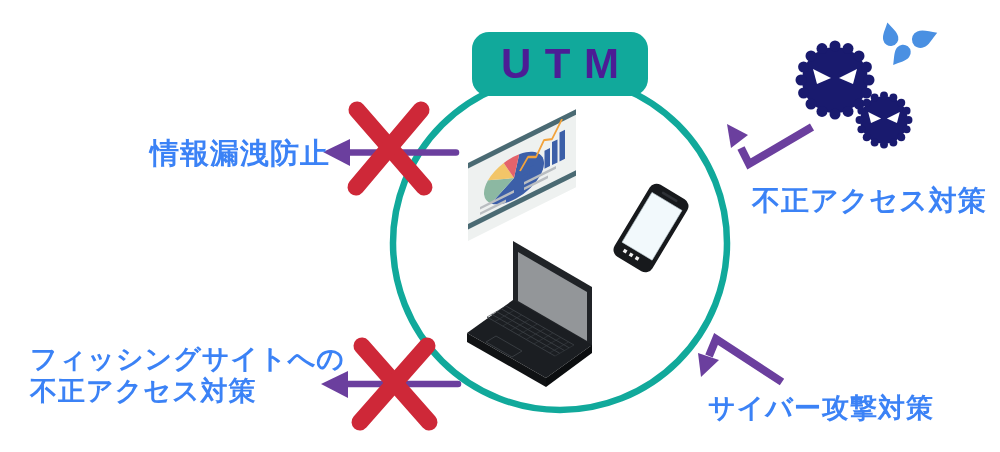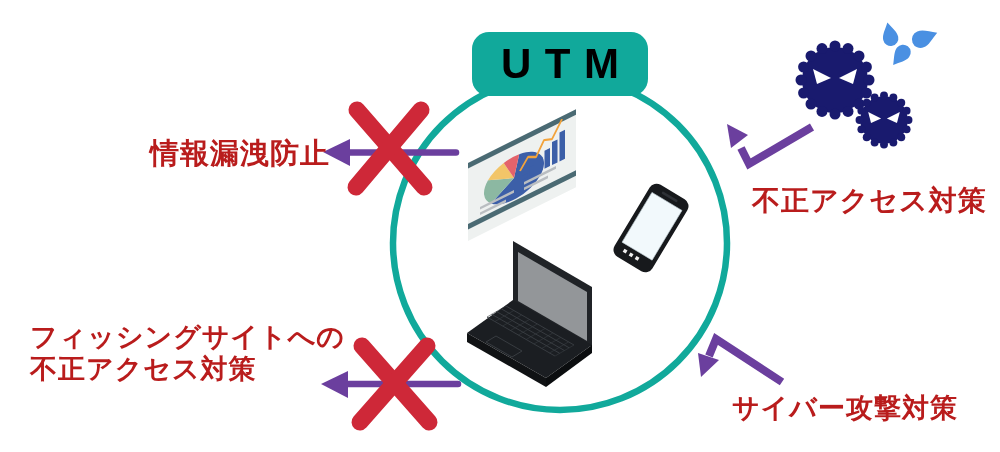--- a/index.html
+++ b/index.html
@@ -5,31 +5,31 @@
   html,body{margin:0;padding:0;background:#ffffff;}
   .stage{
     position:relative;width:1000px;height:452px;background:#ffffff;overflow:hidden;
     font-family:"Liberation Sans","DejaVu Sans",sans-serif;
   }
   .gfx{position:absolute;left:0;top:0;}
   .utm-badge{
     position:absolute;left:472px;top:32px;width:176px;height:64px;
     background:#11A99B;border-radius:17px;
     display:flex;align-items:center;justify-content:center;
-    color:#000000;font-weight:bold;font-size:42px;
+    color:#4c1d95;font-weight:bold;font-size:42px;
     letter-spacing:.32em;padding-left:.32em;box-sizing:border-box;
   }
   .lbl{
-    position:absolute;color:#b91c1c;font-weight:800;
+    position:absolute;color:#3b82f6;font-weight:800;
     letter-spacing:1px;line-height:1.18;white-space:nowrap;
   }
   .lbl-info{left:150px;top:136px;font-size:29px;}
   .lbl-unauth{left:752px;top:184px;font-size:28px;}
-  .lbl-phish{left:30px;top:322px;font-size:27px;}
-  .lbl-cyber{left:732px;top:393px;font-size:27px;}
+  .lbl-phish{left:30px;top:344px;font-size:27px;}
+  .lbl-cyber{left:708px;top:393px;font-size:27px;}
 </style>
 </head>
 <body>
 
 <div class="stage">
 
   <svg class="gfx" width="1000" height="452" viewBox="0 0 1000 452">
 
     <circle cx="560" cy="243" r="167" fill="none" stroke="#11A99B" stroke-width="6.5"></circle>
 

